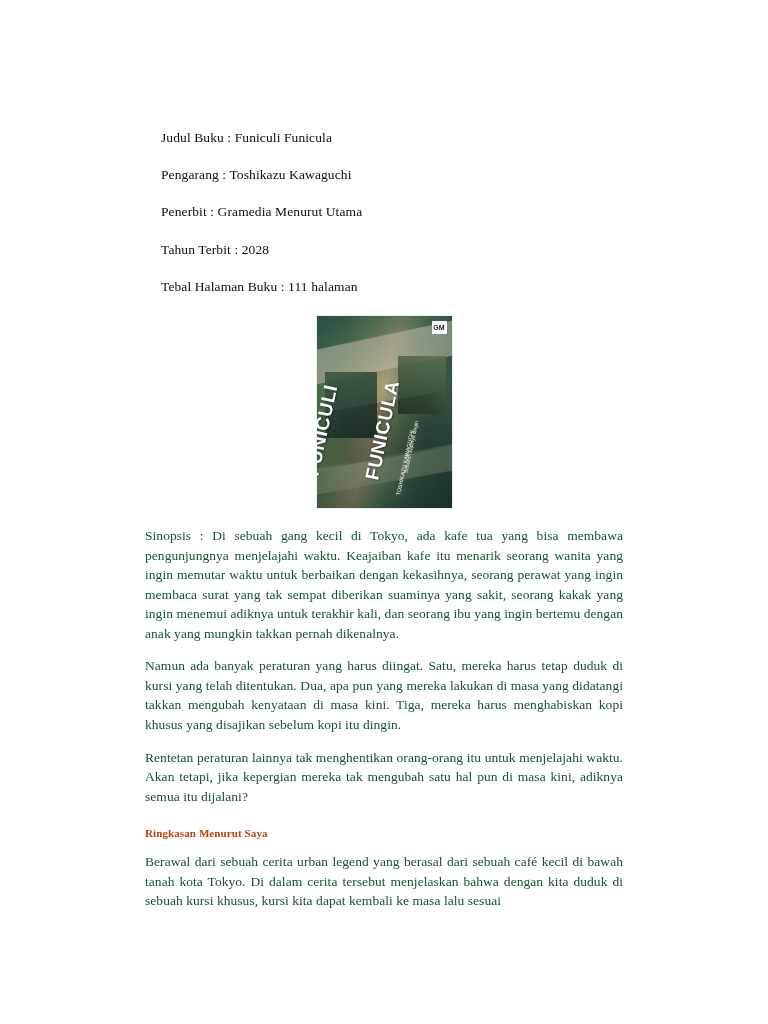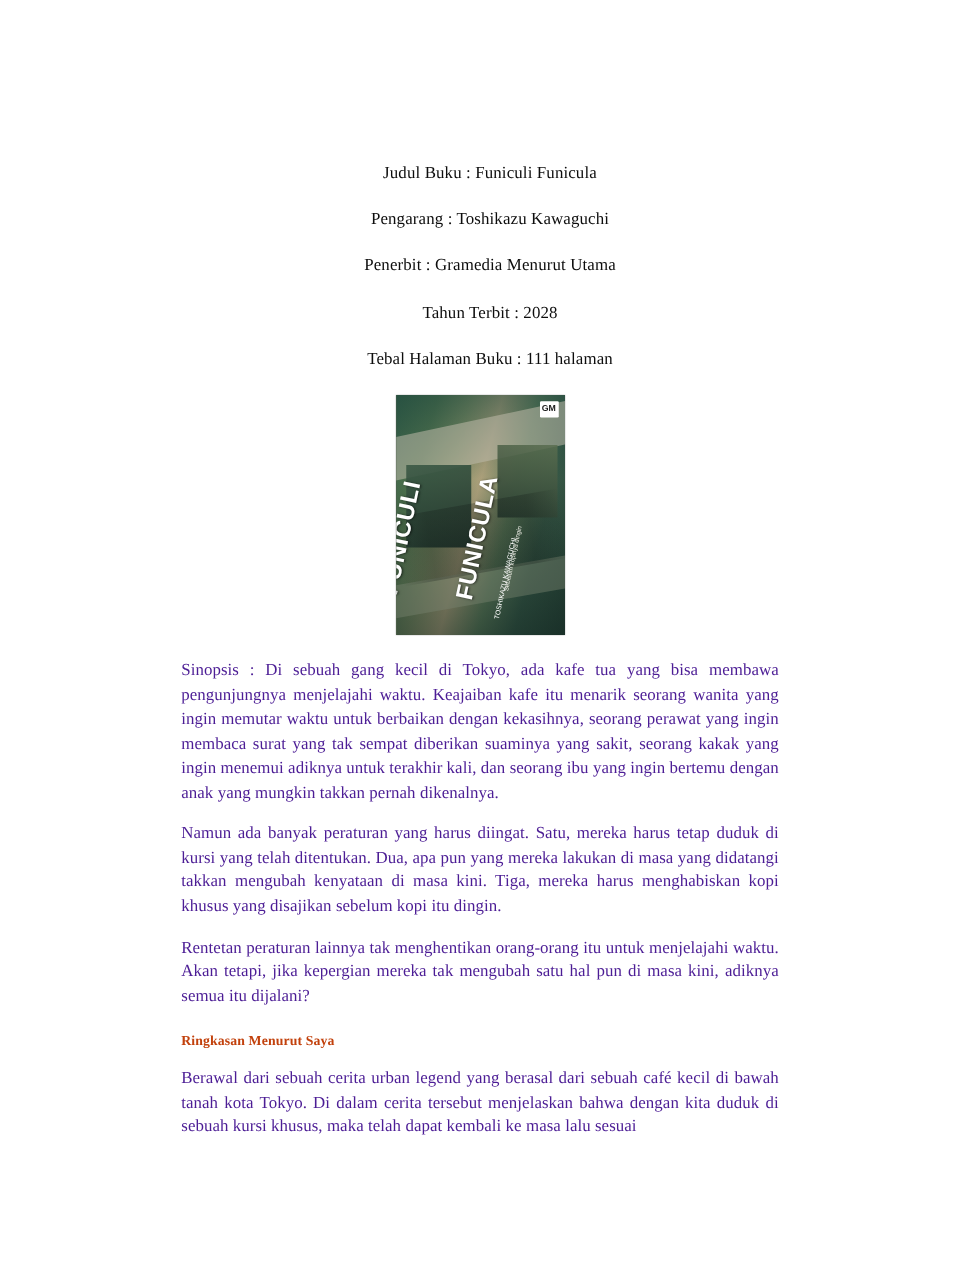--- a/index.html
+++ b/index.html
@@ -21,21 +21,20 @@
     background: #ffffff;
     box-sizing: border-box;
     padding: 130px 145px 0 145px;
   }
   .meta-line {
     font-size: 13.5px;
     line-height: 1.2;
     margin: 0 0 21px 16px;
     letter-spacing: 0.1px;
     color: #0d0d0d;
-    text-align: center;
   }
   .cover-wrap {
     margin: 8px 0 18px 0;
     display: flex;
     justify-content: center;
   }
   .cover {
     position: relative;
     width: 135px;
     height: 192px;
@@ -156,21 +155,21 @@
     display: flex;
     align-items: center;
     justify-content: center;
     line-height: 1;
   }
   p.body {
     font-size: 13.5px;
     line-height: 1.45;
     text-align: justify;
     margin: 0 0 13px 0;
-    color: #4c1d95;
+    color: #14532d;
     letter-spacing: 0.05px;
   }
   h2.section {
     font-size: 11px;
     font-weight: bold;
     margin: 21px 0 13px 0;
     color: #c2410c;
     letter-spacing: 0.1px;
   }
 </style>
@@ -200,15 +199,15 @@
       <div class="logo">GM</div>
     </div>
   </div>
 
   <p class="body">Sinopsis : Di sebuah gang kecil di Tokyo, ada kafe tua yang bisa membawa pengunjungnya menjelajahi waktu. Keajaiban kafe itu menarik seorang wanita yang ingin memutar waktu untuk berbaikan dengan kekasihnya, seorang perawat yang ingin membaca surat yang tak sempat diberikan suaminya yang sakit, seorang kakak yang ingin menemui adiknya untuk terakhir kali, dan seorang ibu yang ingin bertemu dengan anak yang mungkin takkan pernah dikenalnya.</p>
   <p class="body">Namun ada banyak peraturan yang harus diingat. Satu, mereka harus tetap duduk di kursi yang telah ditentukan. Dua, apa pun yang mereka lakukan di masa yang didatangi takkan mengubah kenyataan di masa kini. Tiga, mereka harus menghabiskan kopi khusus yang disajikan sebelum kopi itu dingin.</p>
   <p class="body">Rentetan peraturan lainnya tak menghentikan orang-orang itu untuk menjelajahi waktu. Akan tetapi, jika kepergian mereka tak mengubah satu hal pun di masa kini, adiknya semua itu dijalani?</p>
 
   <h2 class="section">Ringkasan Menurut Saya</h2>
 
-  <p class="body">Berawal dari sebuah cerita urban legend yang berasal dari sebuah café kecil di bawah tanah kota Tokyo. Di dalam cerita tersebut menjelaskan bahwa dengan kita duduk di sebuah kursi khusus, maka telah dapat kembali ke masa lalu sesuai</p>
+  <p class="body">Berawal dari sebuah cerita urban legend yang berasal dari sebuah café kecil di bawah tanah kota Tokyo. Di dalam cerita tersebut menjelaskan bahwa dengan kita duduk di sebuah kursi khusus, kursi kita dapat kembali ke masa lalu sesuai</p>
 
 </div>
 
 </body></html>

